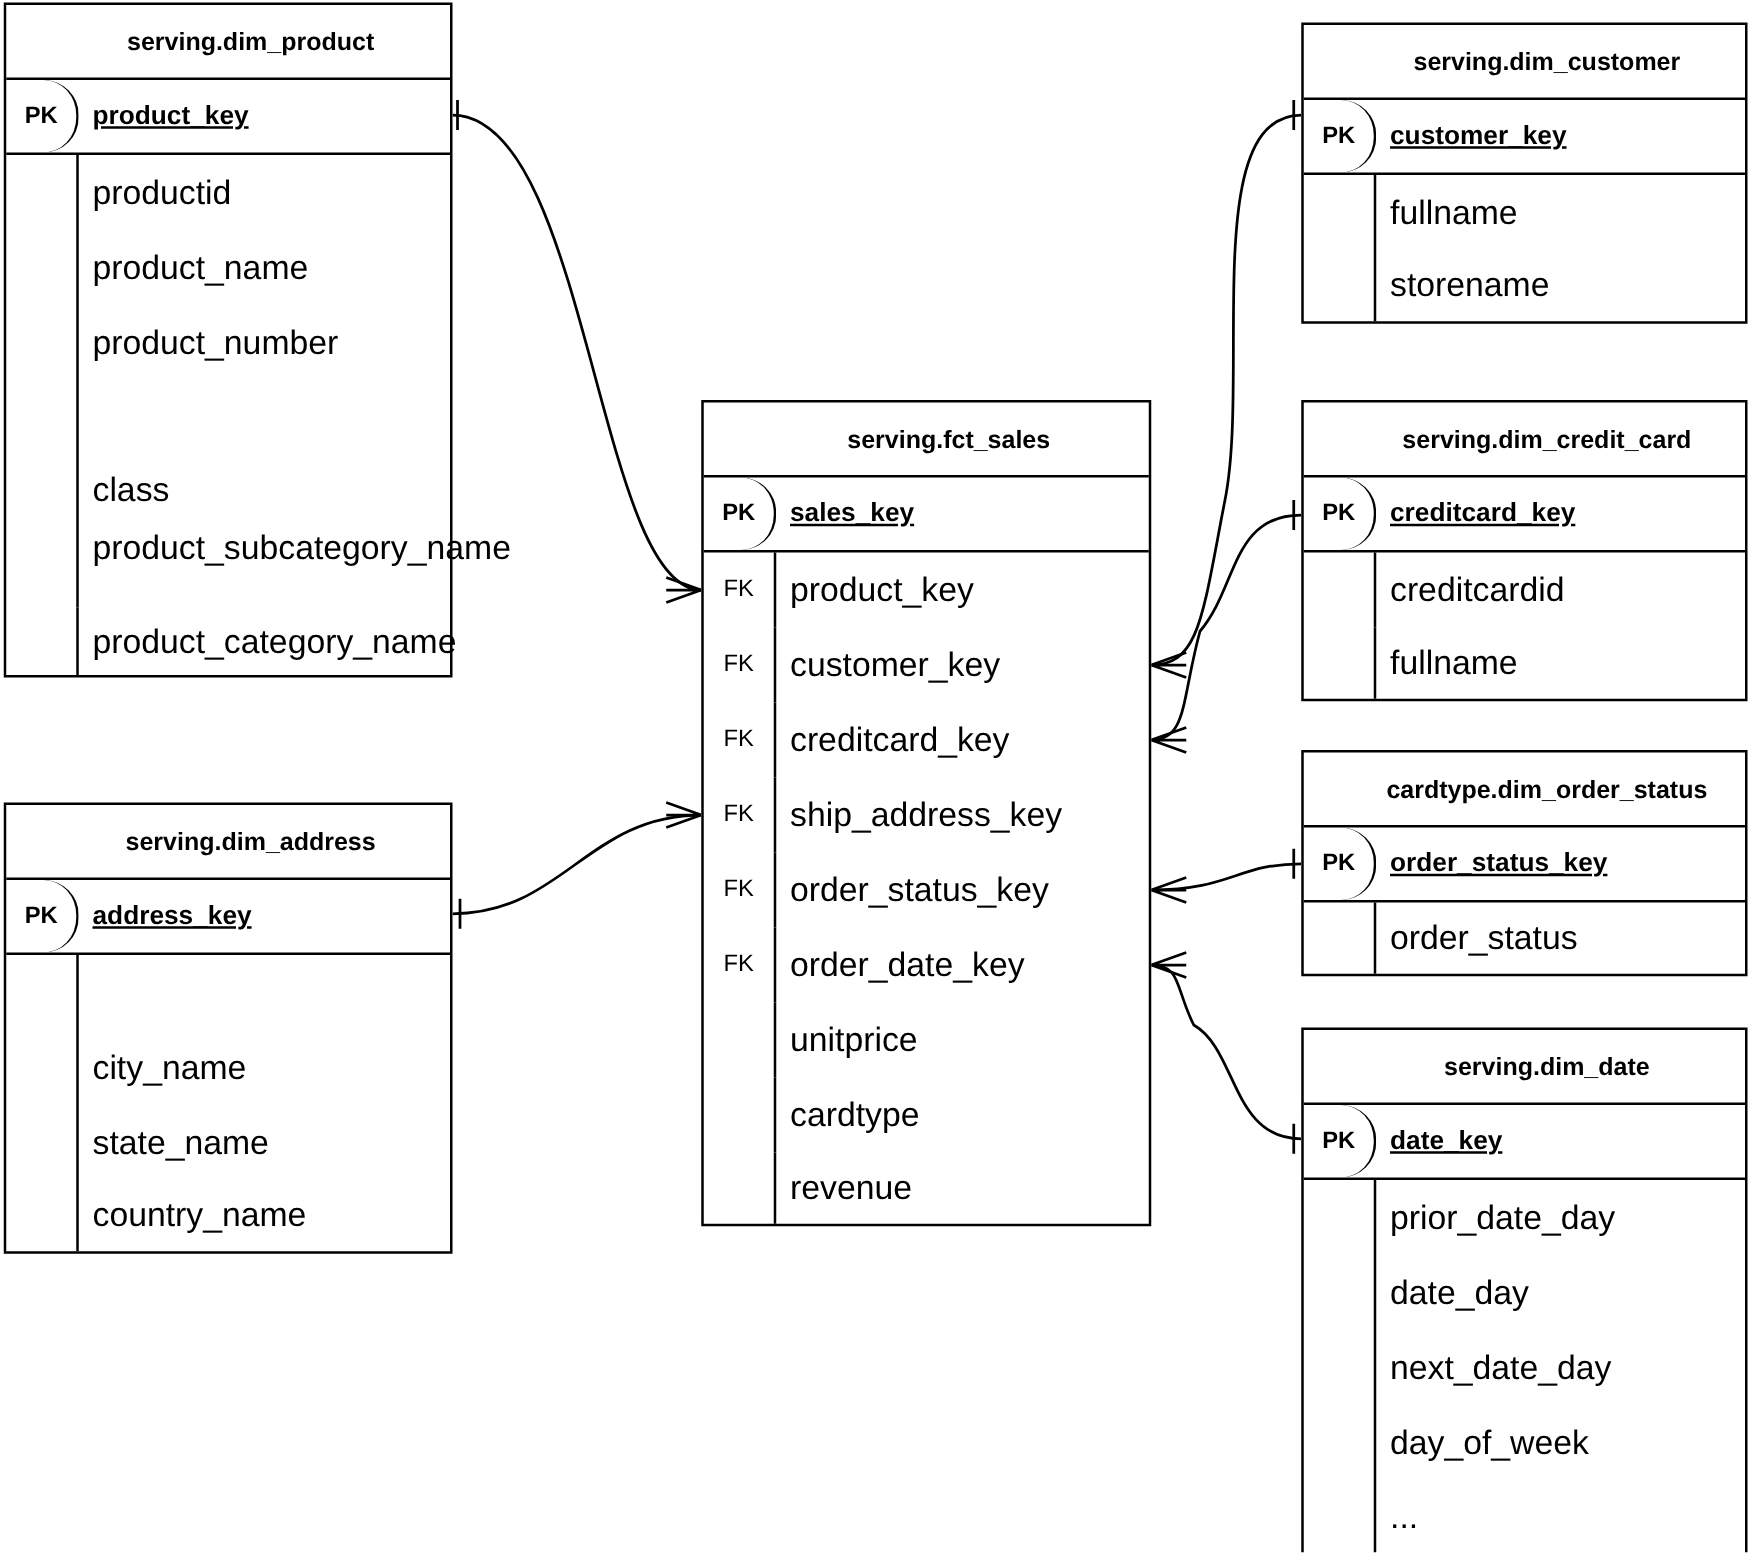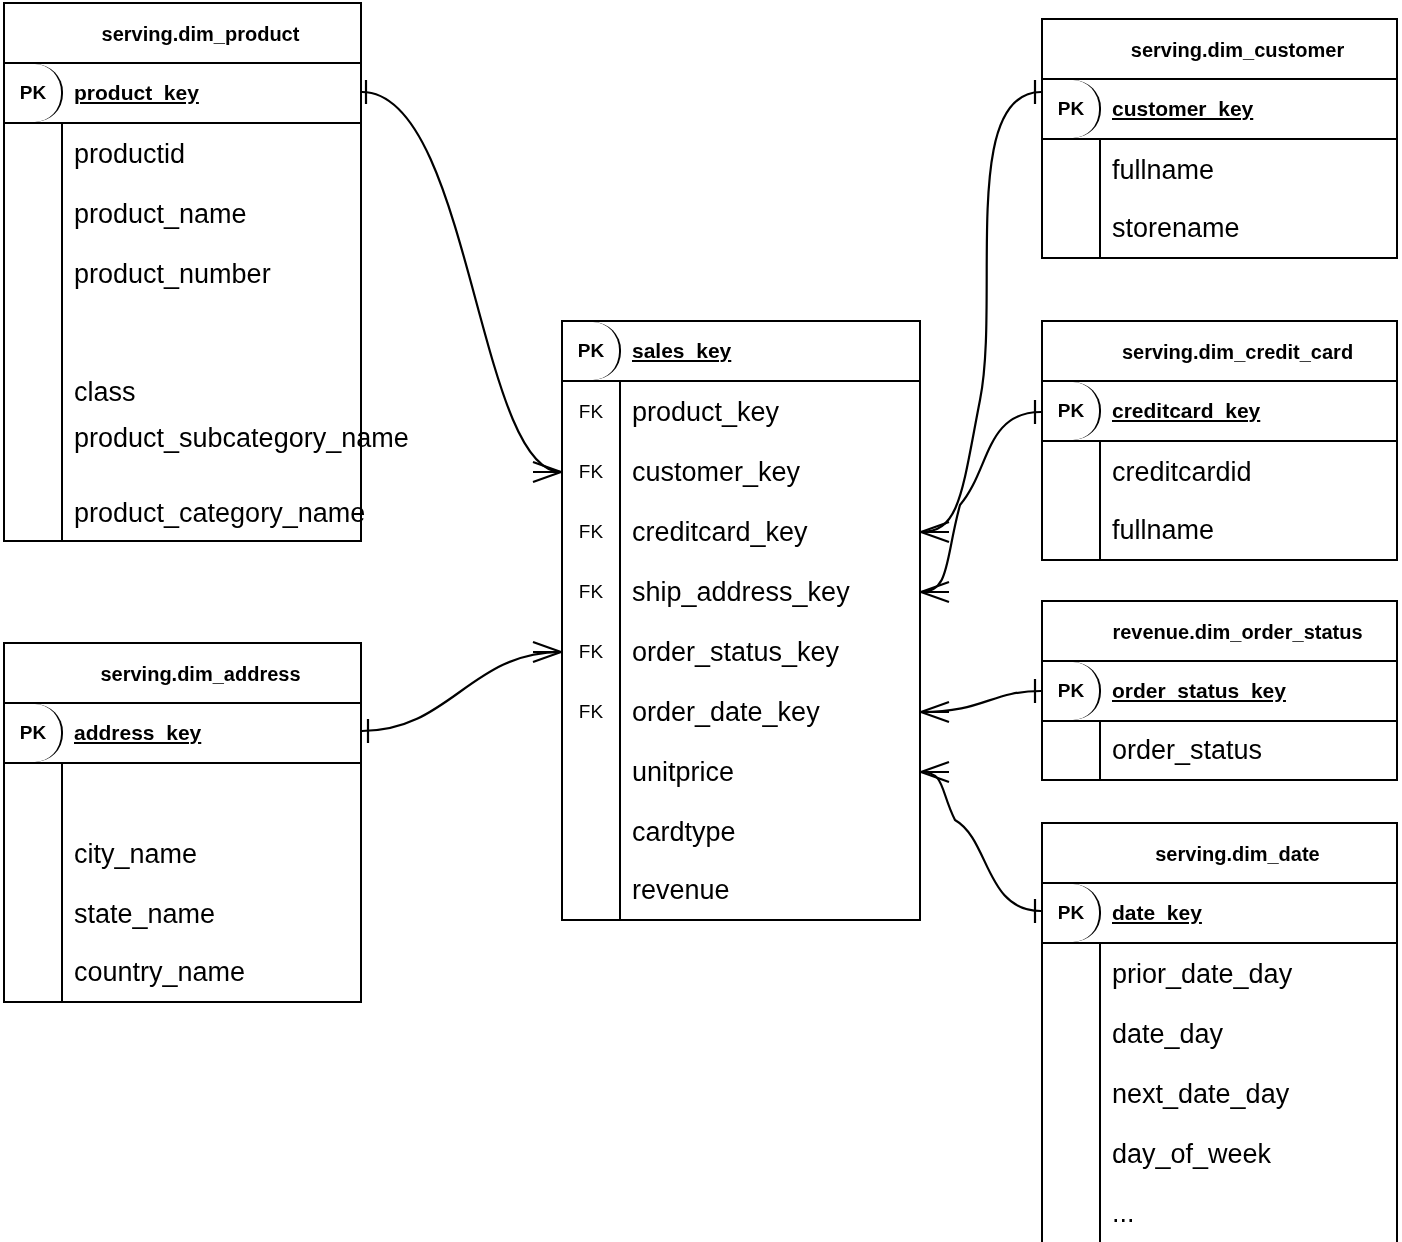--- a/index.html
+++ b/index.html
@@ -223,20 +223,21 @@
         <div class="attr-name">state_name</div>
       </div>
       <div class="attr-row" style="height:57px">
         <div class="attr-key"></div>
         <div class="attr-name">country_name</div>
       </div>
     </div>
   </div>
 
   <div class="entity" id="ent-fct_sales">
+    <div class="ent-title">serving.fct_sales</div>
     <div class="row pk-row">
       <div class="keycell pk">PK</div>
       <div class="namecell pk">sales_key</div>
     </div>
     <div class="attr-block">
       <div class="attr-row" style="height:60px">
         <div class="attr-key" style="display:flex;align-items:center;justify-content:center;font-size:19px;">FK</div>
         <div class="attr-name">product_key</div>
       </div>
       <div class="attr-row" style="height:60px">
@@ -304,21 +305,21 @@
         <div class="attr-name">creditcardid</div>
       </div>
       <div class="attr-row" style="height:57px">
         <div class="attr-key"></div>
         <div class="attr-name">fullname</div>
       </div>
     </div>
   </div>
 
   <div class="entity" id="ent-dim_order_status">
-    <div class="ent-title">revenue.dim_order_status</div>
+    <div class="ent-title">cardtype.dim_order_status</div>
     <div class="row pk-row">
       <div class="keycell pk">PK</div>
       <div class="namecell pk">order_status_key</div>
     </div>
     <div class="attr-block">
       <div class="attr-row" style="height:57px">
         <div class="attr-key"></div>
         <div class="attr-name">order_status</div>
       </div>
     </div>

